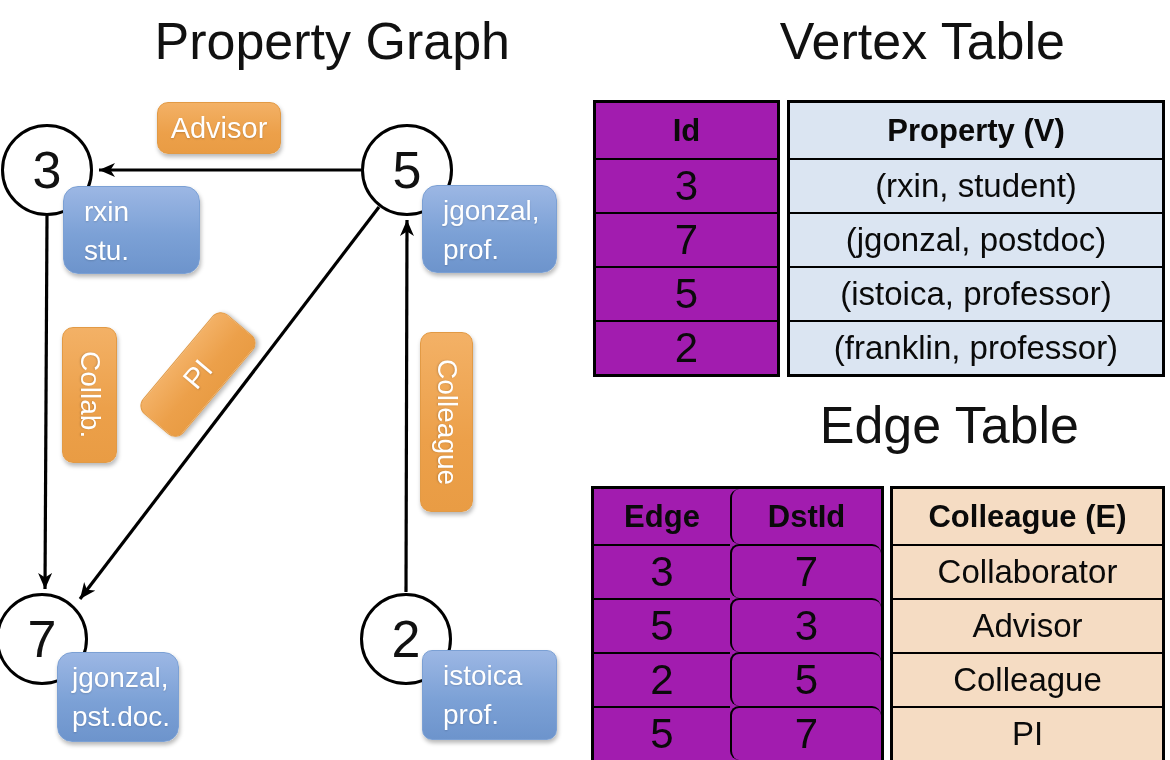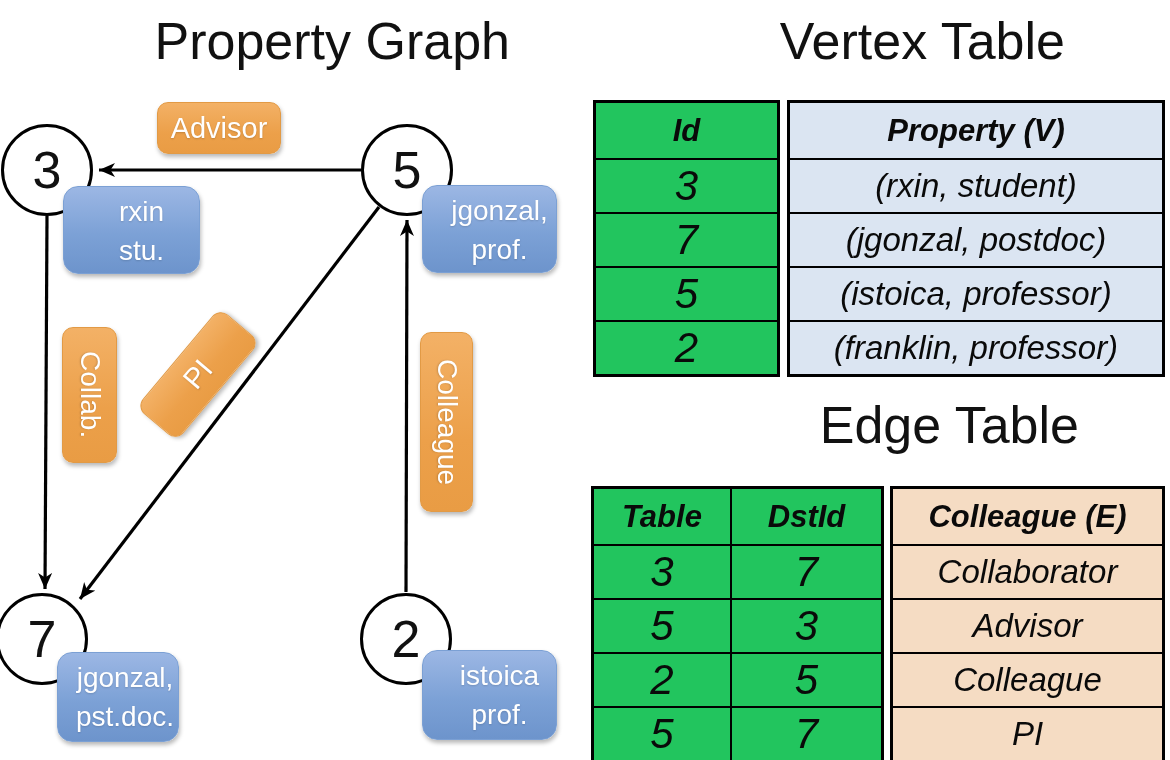--- a/index.html
+++ b/index.html
@@ -48,37 +48,37 @@
                     transform:rotate(-50deg); }
   .elabel-colleague{ left:420px; top:332px; width:53px; height:180px;
                     writing-mode:vertical-rl; font-size:28px; }
 
   .vinfo{
     position:absolute; z-index:4; border-radius:15px; color:#fff;
     background:linear-gradient(180deg,#9cb7e4 0%,#7ca1d6 55%,#6d94cc 100%);
     border:1px solid #7ba0d4;
     box-shadow:1px 3px 4px rgba(0,0,0,0.28);
     font-size:28px; font-weight:400; line-height:39px;
-    padding:5px 0 0 20px; text-shadow:0 1px 2px rgba(0,0,0,0.15);text-align:center;
+    padding:5px 0 0 20px; text-shadow:0 1px 2px rgba(0,0,0,0.15);
   }
   .vinfo-rxin    { left:63px;  top:186px; width:137px; height:88px; }
   .vinfo-franklin{ left:422px; top:185px; width:135px; height:88px; }
   .vinfo-jgonzal { left:57px;  top:652px; width:122px; height:90px; padding-left:14px; }
-  .vinfo-istoica { left:422px; top:650px; width:135px; height:90px; }
+  .vinfo-istoica { left:422px; top:650px; width:135px; height:90px;border-radius:10px; }
 
   
-  .tbl{ position:absolute; border:3px solid #000; background:#22c55e; display:grid;font-style:italic; }
+  .tbl{ position:absolute; border:3px solid #000; background:#a21caf; display:grid; }
   .cell{
     display:flex; align-items:center; justify-content:center;
     border-top:2px solid #000; font-size:33px; font-weight:300; color:#0a0a0a;
     white-space:nowrap;
   }
   .cell.head{ border-top:none; font-size:31px; font-weight:bold; }
   .cell.num { font-size:42px; }
-  .cell.c2  { border-left:2px solid #000; }
+  .cell.c2  { border-left:2px solid #000;border-radius:9px; }
   .blue-bg  { background:#dbe5f2; }
   .tan-bg   { background:#f5dcc3; }
 
   .vt-id  { left:593px; top:100px; width:187px; grid-template-rows:55px repeat(4,54px); }
   .vt-prop{ left:787px; top:100px; width:378px; grid-template-rows:55px repeat(4,54px); }
   .et-ids { left:591px; top:486px; width:293px;
             grid-template-columns:136px 1fr; grid-template-rows:55px repeat(4,54px); }
   .et-prop{ left:890px; top:486px; width:275px; grid-template-rows:55px repeat(4,54px); }
 </style>
 </head>
@@ -147,21 +147,21 @@
 
   <div class="tbl vt-prop">
     <div class="cell head blue-bg">Property (V)</div>
     <div class="cell blue-bg">(rxin, student)</div>
     <div class="cell blue-bg">(jgonzal, postdoc)</div>
     <div class="cell blue-bg">(istoica, professor)</div>
     <div class="cell blue-bg">(franklin, professor)</div>
   </div>
 
   <div class="tbl et-ids">
-    <div class="cell head">Table</div>
+    <div class="cell head">Edge</div>
     <div class="cell head c2">DstId</div>
     <div class="cell num">3</div>
     <div class="cell num c2">7</div>
     <div class="cell num">5</div>
     <div class="cell num c2">3</div>
     <div class="cell num">2</div>
     <div class="cell num c2">5</div>
     <div class="cell num">5</div>
     <div class="cell num c2">7</div>
   </div>

